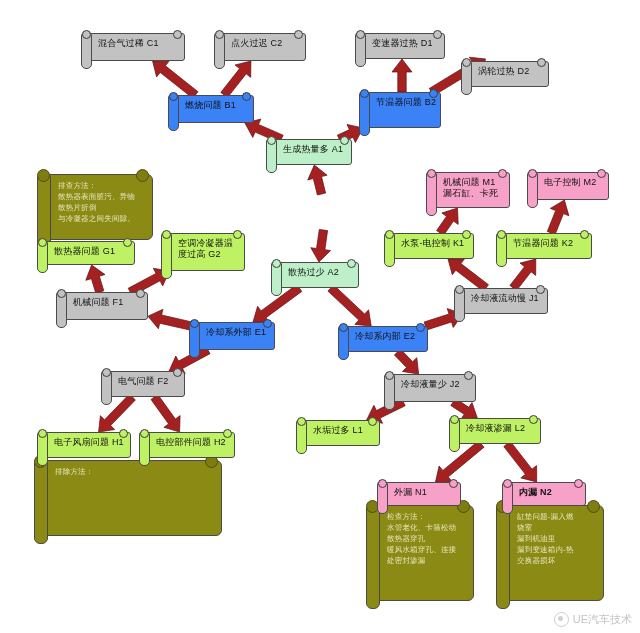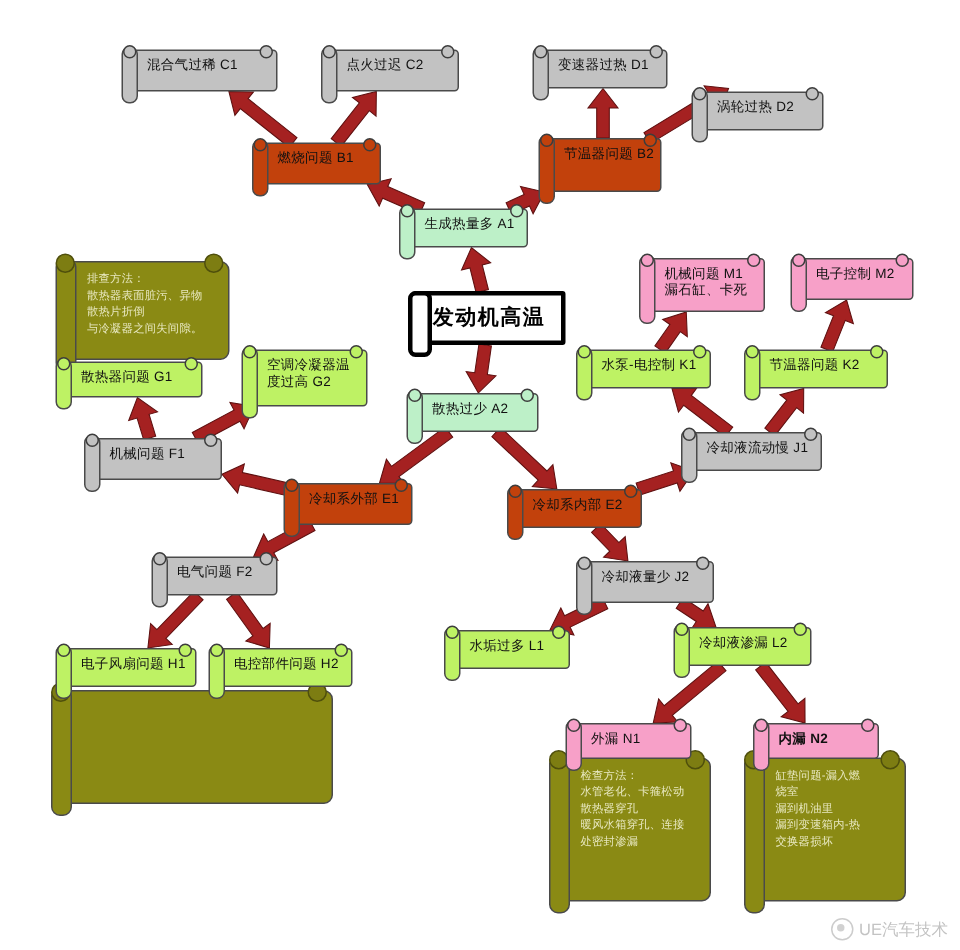--- a/index.html
+++ b/index.html
@@ -44,21 +44,21 @@
     position:absolute;top:-4px;
     width:7px;height:7px;
     border:1px solid #3d3d3d;
     border-radius:50%;
     background:inherit;
   }
   .node .knob-l{left:-4px;}
   .node .knob-r{right:2px;}
 
   .grey  {background:#c2c2c2;}
-  .purple{background:#c2410c;}
+  .purple{background:#3b82f6;}
   .green {background:#bdf0c8;}
   .yellow{background:#bef264;}
   .pink  {background:#f7a0c8;}
   .olive {background:#8a8a14;color:#e8e8c0;}
 
   .node.olive{
     border-radius:6px;
     padding:6px 8px 6px 14px;
     font-size:7.5px;
     line-height:1.45;
@@ -271,20 +271,21 @@
         <span class="lbl">水垢过多 L1</span>
       </div>
       <div class="node yellow" style="left: 453px; top: 418px; width: 88px; min-height: 26px;">
         <span class="knob-l"></span>
         <span class="knob-r"></span>
         <span class="lbl">冷却液渗漏 L2</span>
       </div>
       <div class="node olive" style="left: 40px; top: 460px; width: 182px; min-height: 76px;">
         <span class="knob-l"></span>
         <span class="knob-r"></span>
+        <span class="lbl wrap">排除方法：</span>
       </div>
       <div class="node pink" style="left: 381px; top: 482px; width: 80px; min-height: 24px;">
         <span class="knob-l"></span>
         <span class="knob-r"></span>
         <span class="lbl">外漏 N1</span>
       </div>
       <div class="node pink" style="left: 506px; top: 482px; width: 80px; min-height: 24px; font-weight: bold;">
         <span class="knob-l"></span>
         <span class="knob-r"></span>
         <span class="lbl">内漏 N2</span>
@@ -302,21 +303,18 @@
         <span class="knob-l"></span>
         <span class="knob-r"></span>
         <span class="lbl wrap">缸垫问题-漏入燃</span>
         <span class="lbl wrap">烧室</span>
         <span class="lbl wrap">漏到机油里</span>
         <span class="lbl wrap">漏到变速箱内-热</span>
         <span class="lbl wrap">交换器损坏</span>
       </div>
     </div>
 
-  <div class="root" id="root-node" style="left:275px;top:194px;width:102px;height:36px;">
-    <span class="lbl">发动机高温</span>
-  </div>
 
   <div class="watermark">
     <span class="wm-logo"></span>
     <span>UE汽车技术</span>
   </div>
 </div>
 
 </body></html>

